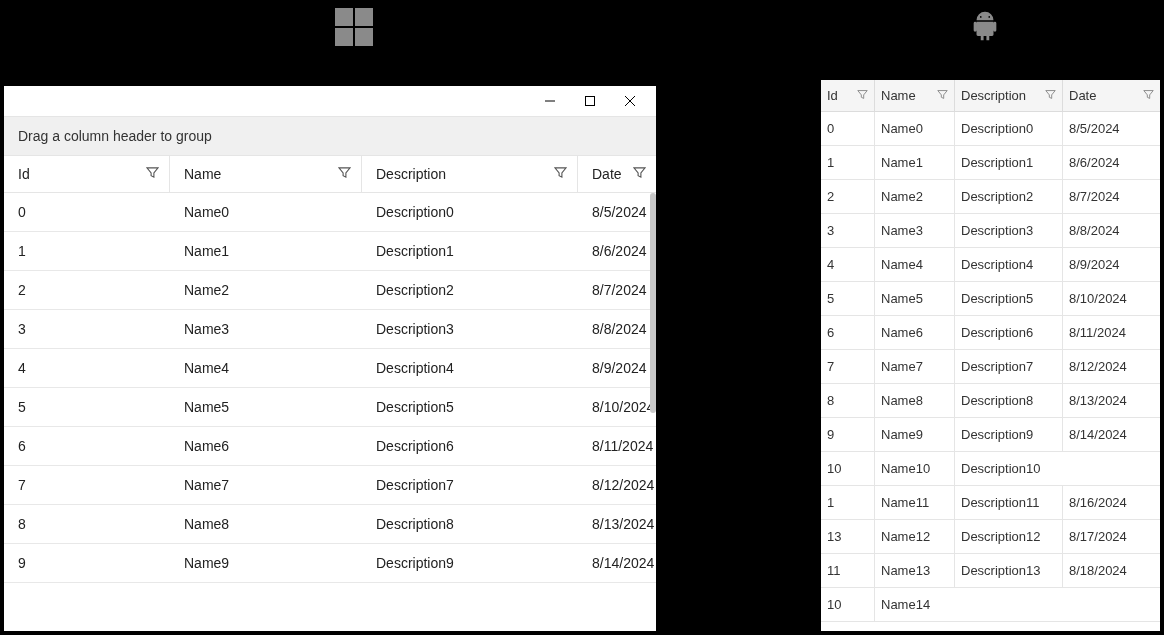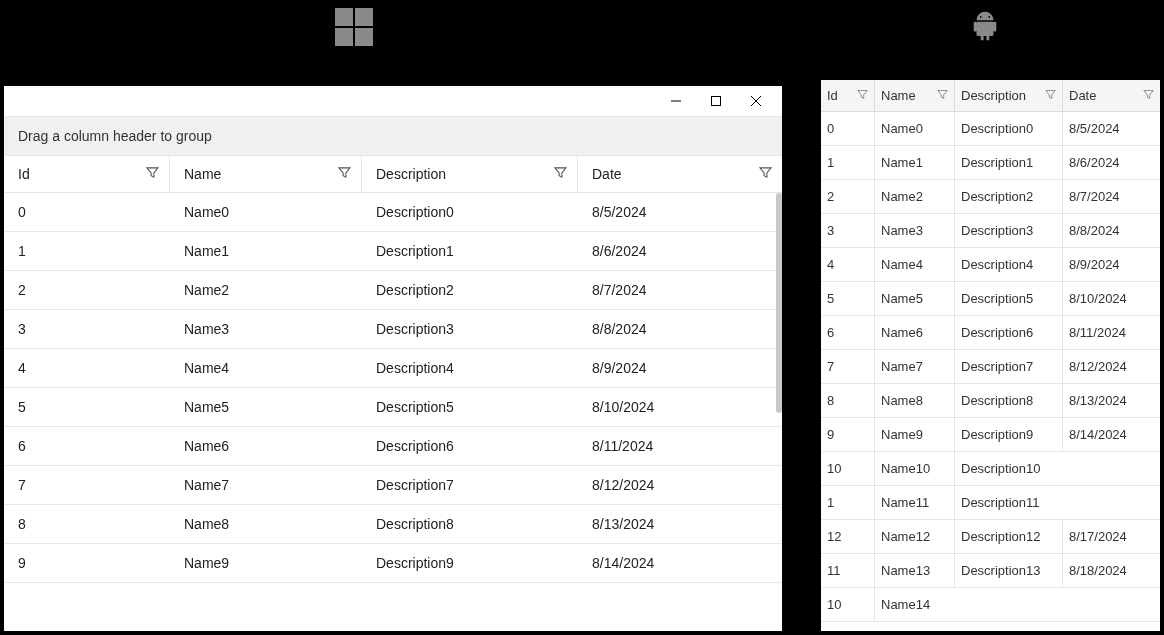--- a/index.html
+++ b/index.html
@@ -10,21 +10,21 @@
   .android-label { left: 965px; }
 
   
   .win-icon { width: 40px; height: 40px; display: grid; grid-template-columns: 18px 18px; grid-template-rows: 18px 18px; gap: 2px; }
   .win-icon span { background: #8a8a8a; }
 
   
   .android-icon svg { width: 34px; height: 40px; fill: #8a8a8a; }
 
   
-  .win-window { position: absolute; left: 4px; top: 86px; width: 778px; height: 545px; background: #fff; }
+  .win-window { position: absolute; left: 4px; top: 86px; width: 652px; height: 545px; background: #fff; }
   .titlebar { height: 30px; display: flex; justify-content: flex-end; align-items: center; padding-right: 6px; }
   .titlebar .btn { width: 40px; height: 28px; display:flex; align-items:center; justify-content:center; cursor:pointer; }
   .titlebar .btn svg { width:12px; height:12px; stroke:#000; stroke-width:1; fill:none; }
 
   .group-bar { height: 40px; background: #f0f0f0; border-top:1px solid #e5e5e5; border-bottom:1px solid #e5e5e5; display:flex; align-items:center; padding-left:14px; font-size:14px; color:#333; }
 
   .win-grid { display:flex; flex-direction:column; height: calc(100% - 70px); }
   .win-header-row { display:flex; border-bottom:1px solid #e5e5e5; }
   .win-header-cell { flex:1; display:flex; align-items:center; justify-content:space-between; padding:10px 10px 10px 14px; font-size:14px; color:#222; border-right:1px solid #e5e5e5; cursor:pointer; }
   .win-header-cell:last-child { border-right:none; }
@@ -291,23 +291,24 @@
       </div>
       <div class="a-row">
         <div class="a-cell id-col">10</div>
         <div class="a-cell name-col">Name10</div>
         <div class="a-cell desc-col">Description10</div>
       </div>
       <div class="a-row">
         <div class="a-cell id-col">1</div>
         <div class="a-cell name-col">Name11</div>
         <div class="a-cell desc-col">Description11</div>
-      </div>
-      <div class="a-row">
-        <div class="a-cell id-col">12</div>
+        <div class="a-cell date-col">8/16/2024</div>
+      </div>
+      <div class="a-row">
+        <div class="a-cell id-col">13</div>
         <div class="a-cell name-col">Name12</div>
         <div class="a-cell desc-col">Description12</div>
         <div class="a-cell date-col">8/17/2024</div>
       </div>
       <div class="a-row">
         <div class="a-cell id-col">11</div>
         <div class="a-cell name-col">Name13</div>
         <div class="a-cell desc-col">Description13</div>
         <div class="a-cell date-col">8/18/2024</div>
       </div>

